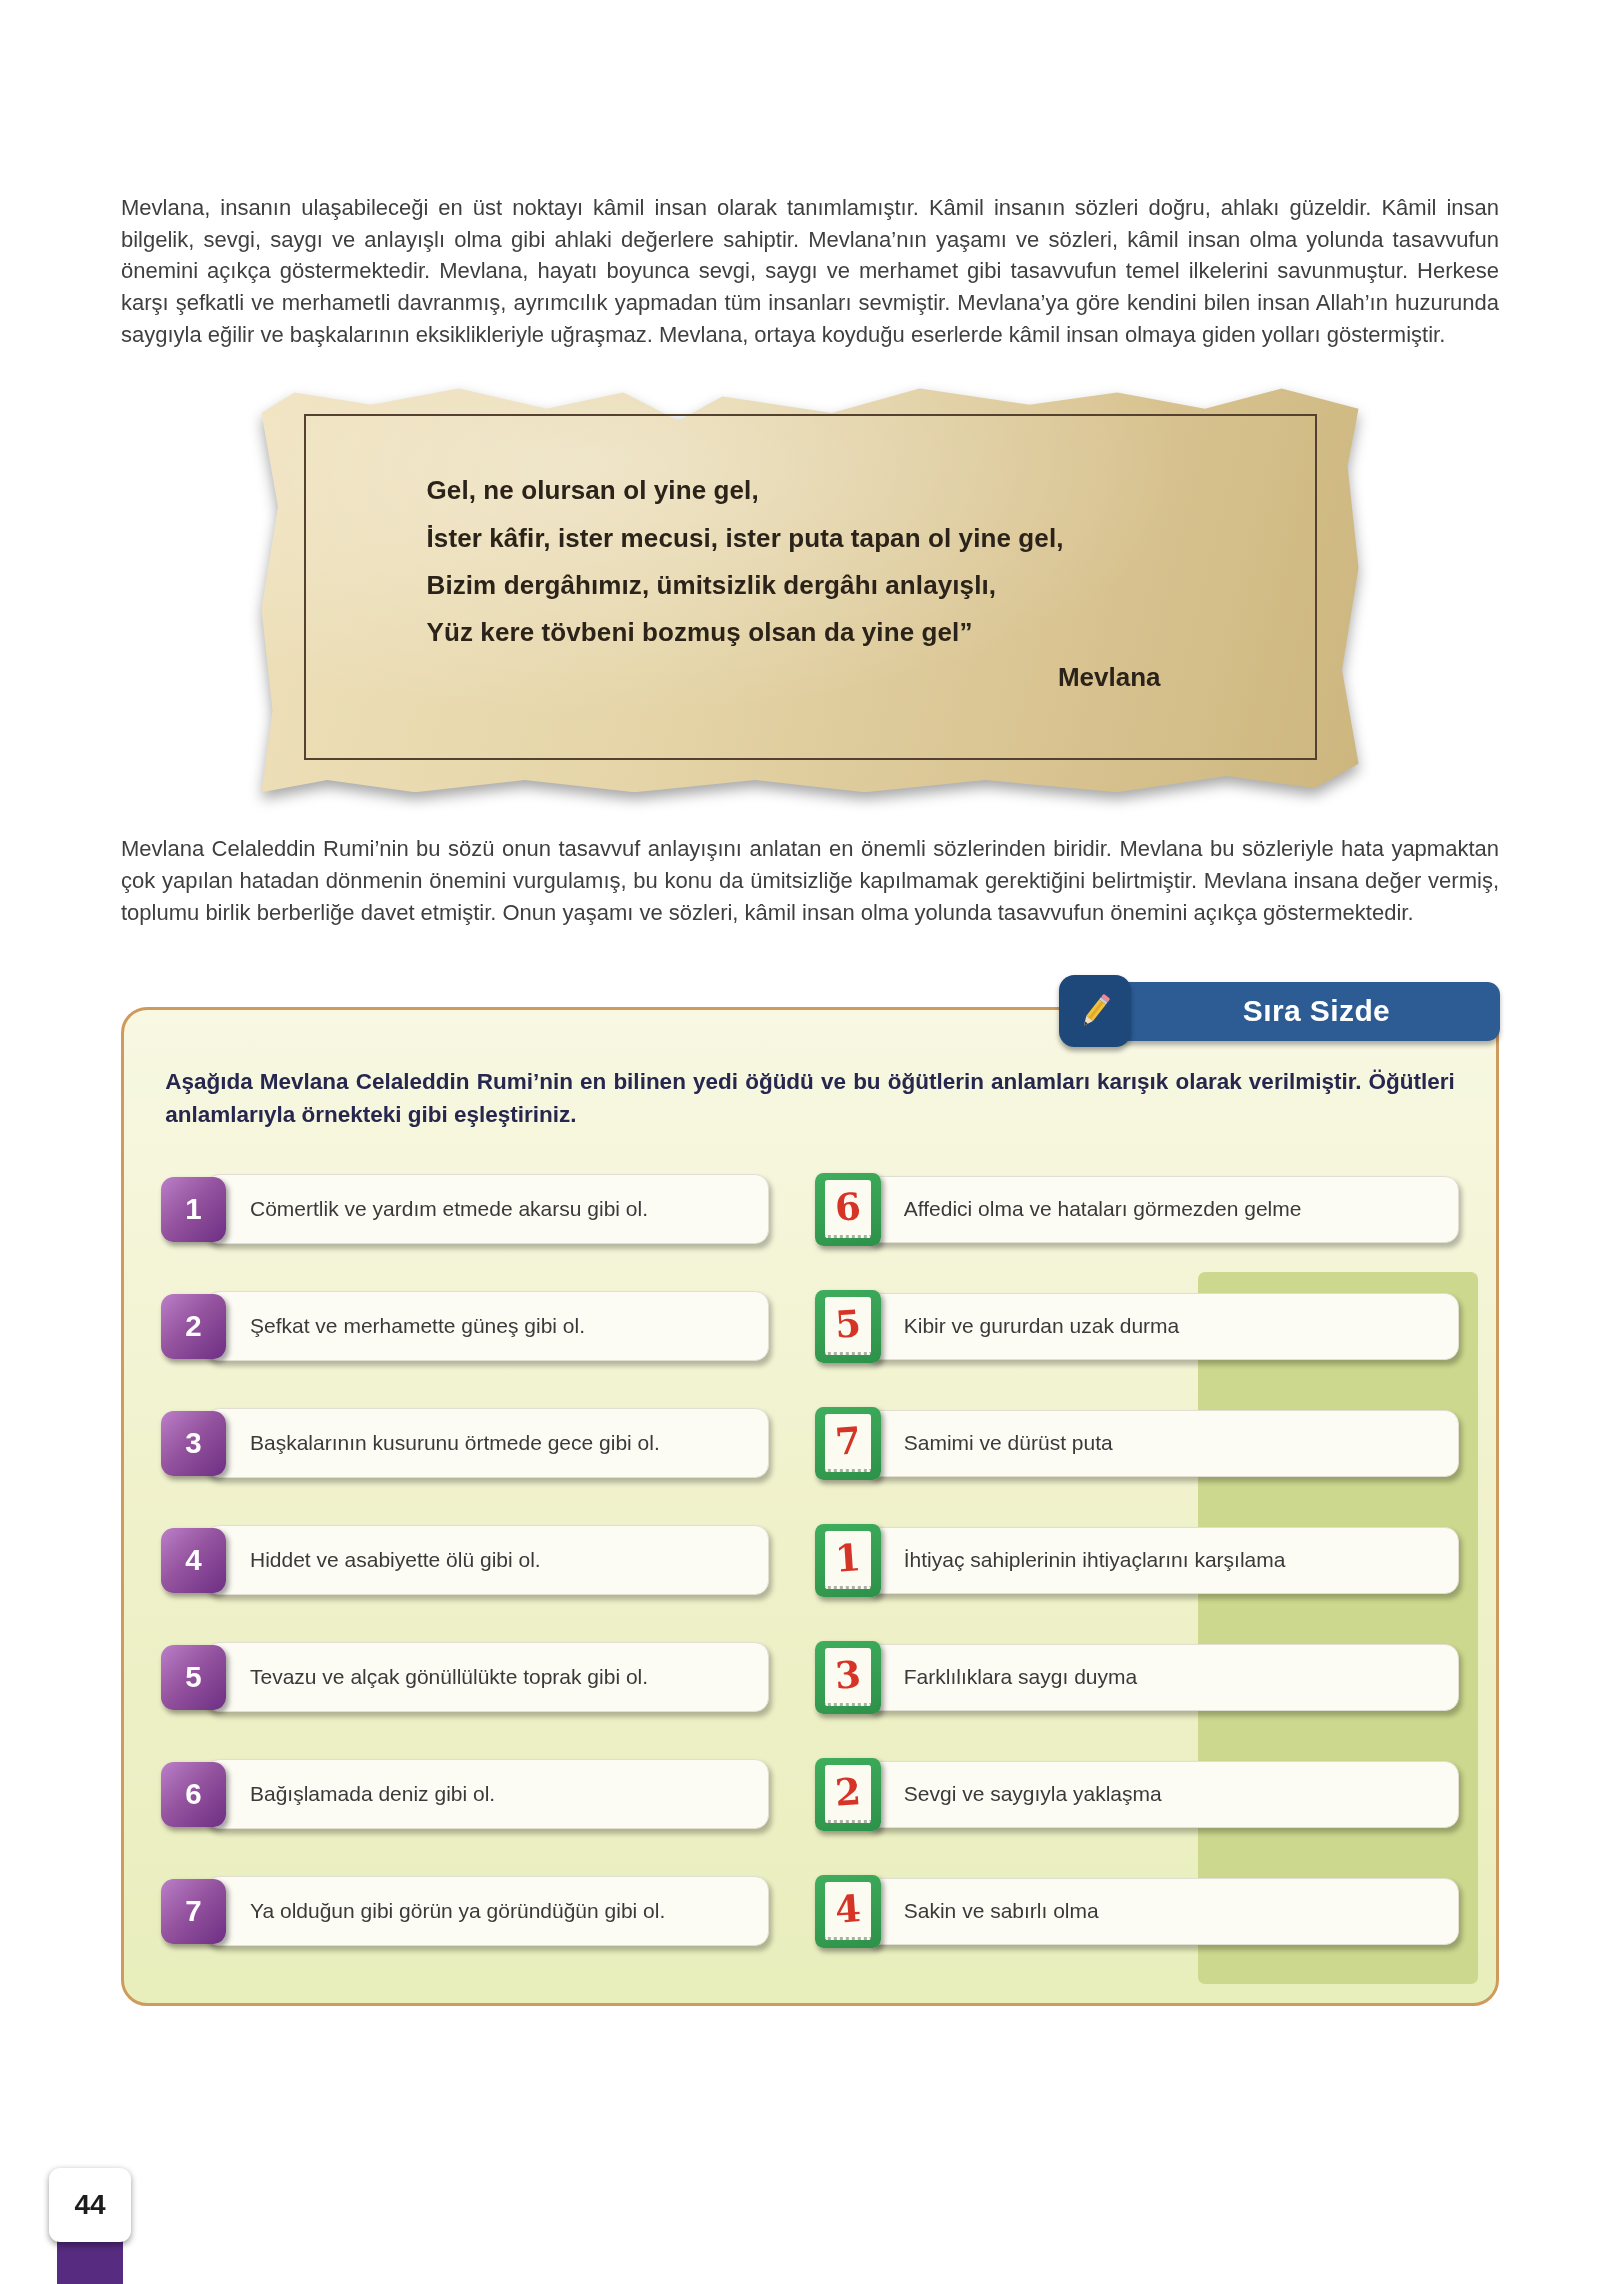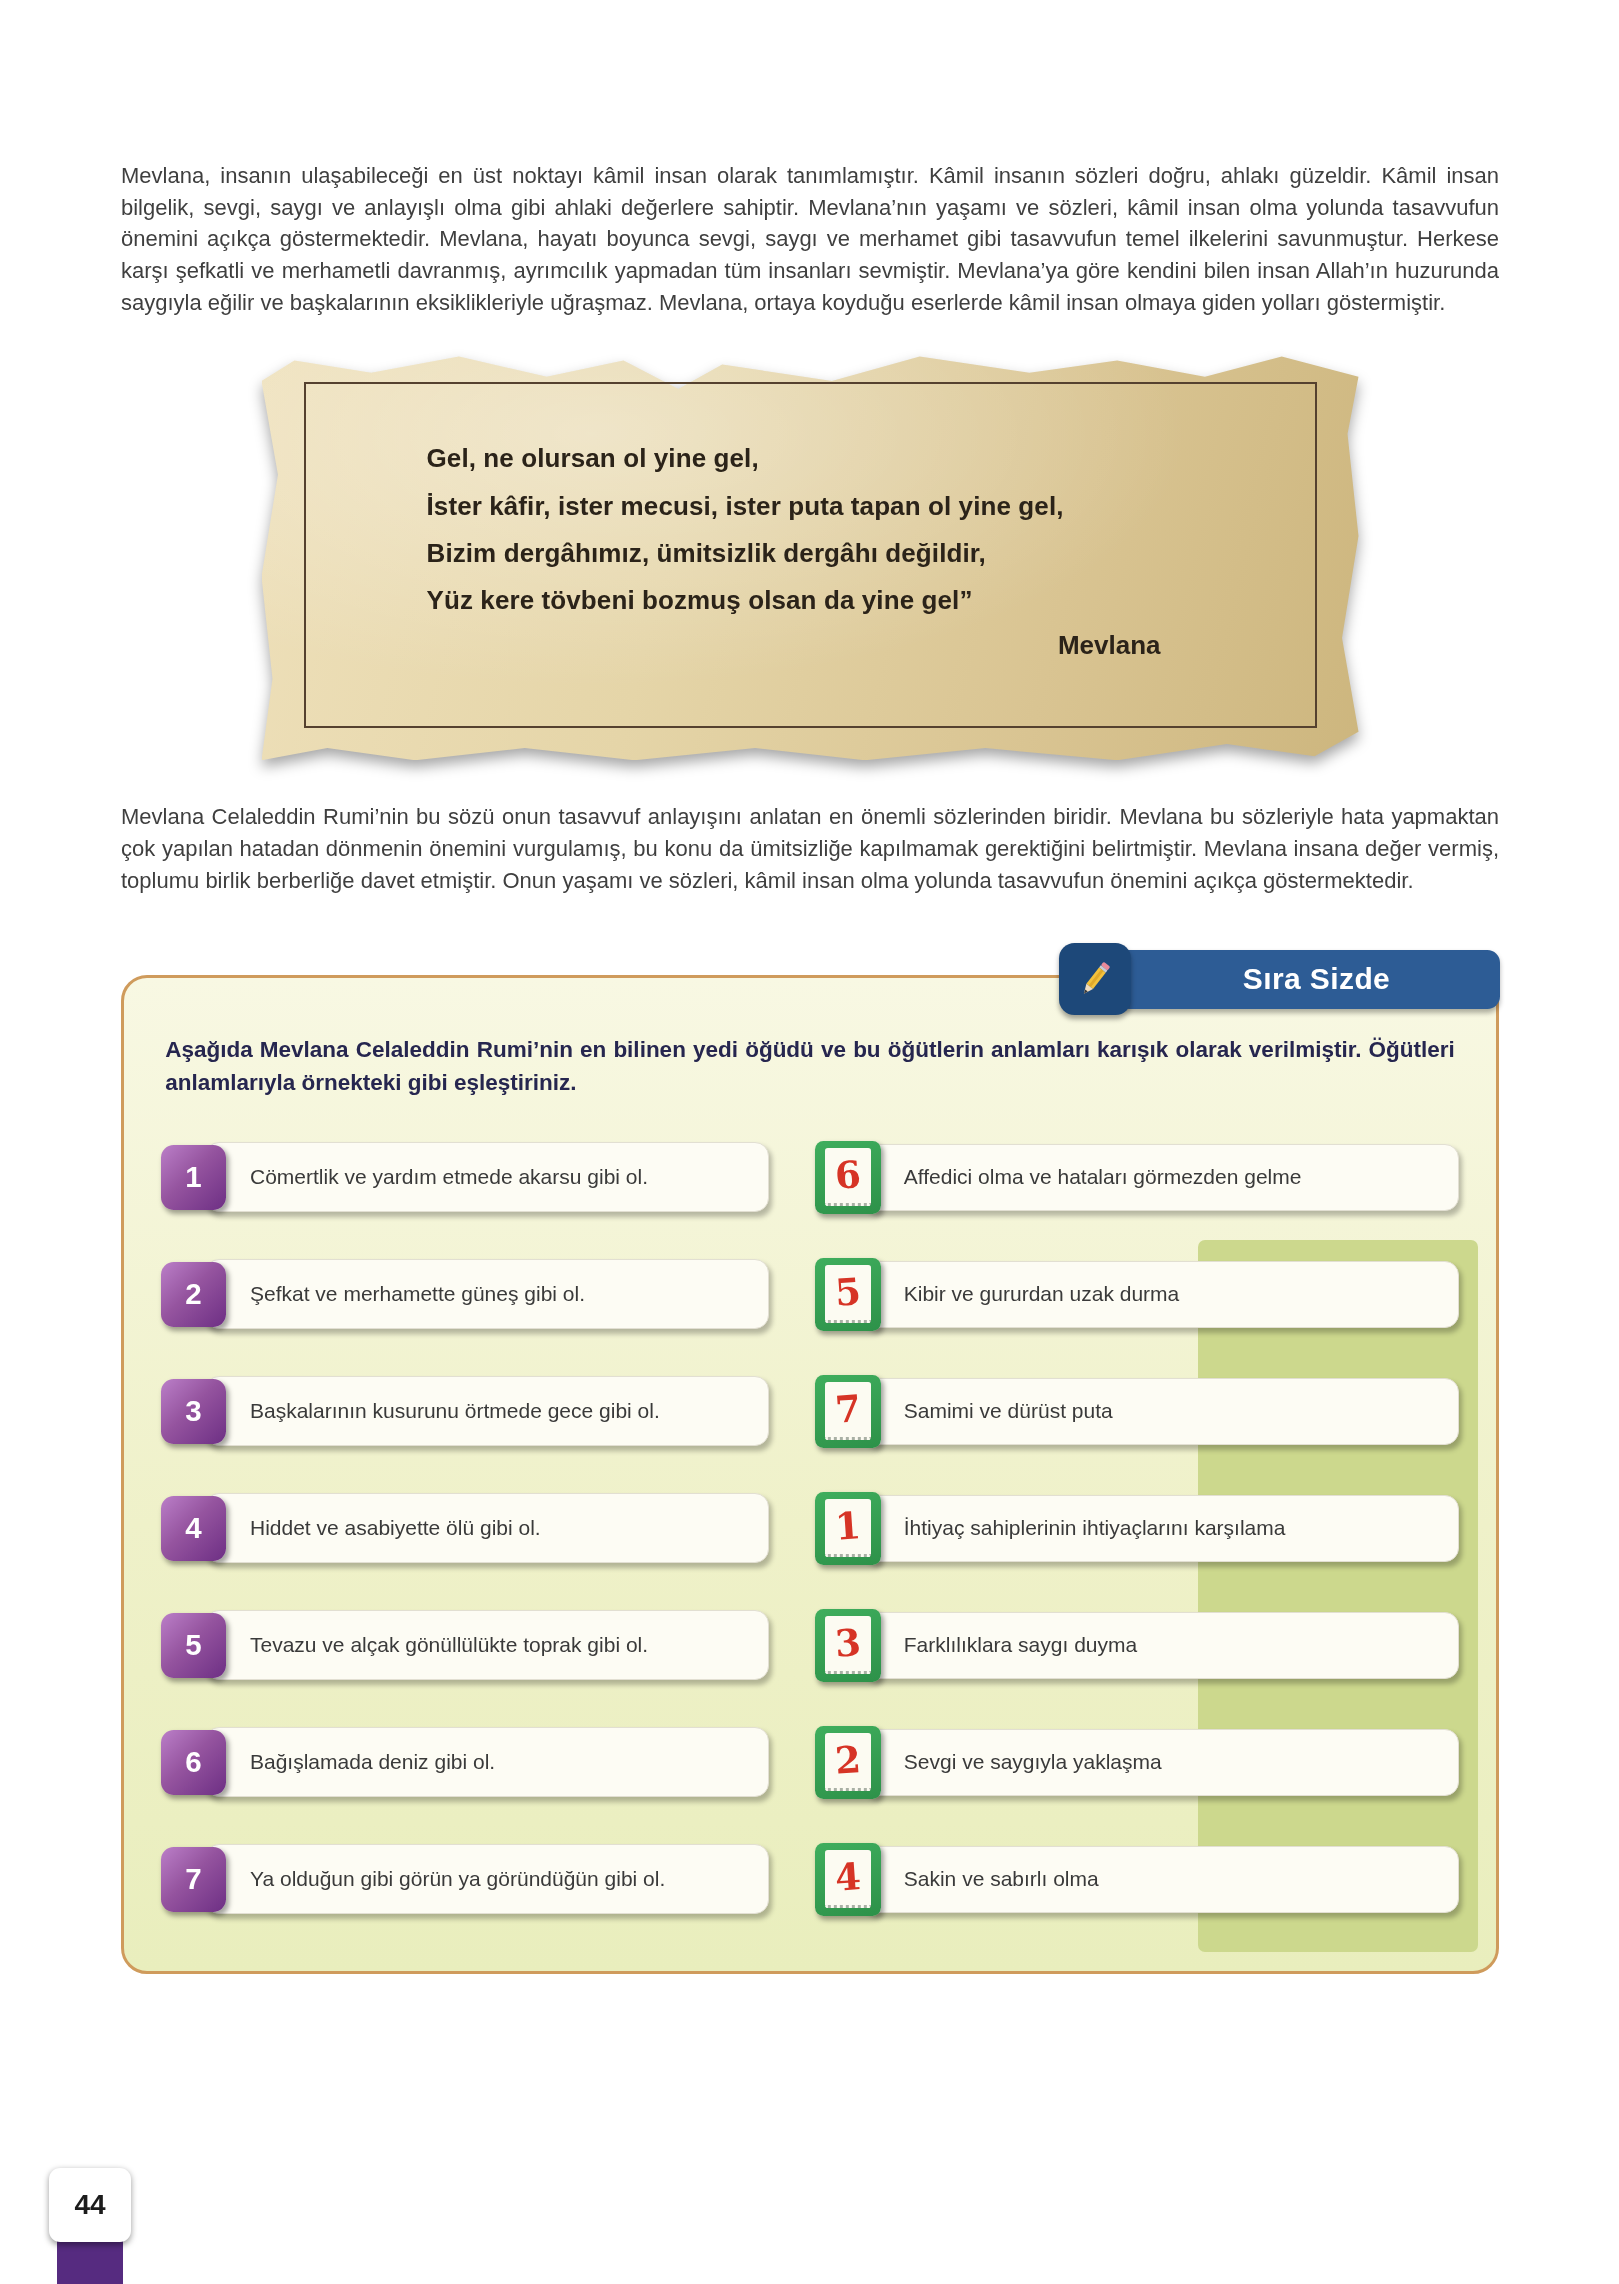--- a/index.html
+++ b/index.html
@@ -7,21 +7,21 @@
   body {
     width:1620px; height:2284px; position:relative; overflow:hidden;
     font-family:"Liberation Sans", sans-serif; color:#3d3d3d;
   }
   .content { padding:0 121px; position:relative; }
 
   
   .para {
     font-size:22px; line-height:1.44; text-align:justify; color:#3f3f3f;
   }
-  .para-1 { padding-top:160px; }
+  .para-1 { padding-top:160px;margin-top:32px; }
   .para-2 { margin-top:41px; }
 
   
   .parchment-wrap {
     width:1097px; margin:34px auto 0; height:408px; position:relative;
     filter:drop-shadow(0 7px 7px rgba(0,0,0,0.35));
   }
   .parchment {
     position:absolute; inset:0;
     background:
@@ -144,21 +144,21 @@
 <div class="content">
 
   <p class="para para-1">Mevlana, insanın ulaşabileceği en üst noktayı kâmil insan olarak tanımlamıştır. Kâmil insanın sözleri doğru, ahlakı güzeldir. Kâmil insan bilgelik, sevgi, saygı ve anlayışlı olma gibi ahlaki değerlere sahiptir. Mevlana’nın yaşamı ve sözleri, kâmil insan olma yolunda tasavvufun önemini açıkça göstermektedir. Mevlana, hayatı boyunca sevgi, saygı ve merhamet gibi tasavvufun temel ilkelerini savunmuştur. Herkese karşı şefkatli ve merhametli davranmış, ayrımcılık yapmadan tüm insanları sevmiştir. Mevlana’ya göre kendini bilen insan Allah’ın huzurunda saygıyla eğilir ve başkalarının eksiklikleriyle uğraşmaz. Mevlana, ortaya koyduğu eserlerde kâmil insan olmaya giden yolları göstermiştir.</p>
 
   <div class="parchment-wrap">
     <div class="parchment"></div>
     <div class="parchment-frame"></div>
     <div class="quote-block">
       <div class="quote-line">Gel, ne olursan ol yine gel,</div>
       <div class="quote-line">İster kâfir, ister mecusi, ister puta tapan ol yine gel,</div>
-      <div class="quote-line">Bizim dergâhımız, ümitsizlik dergâhı değildir,</div>
+      <div class="quote-line">Bizim dergâhımız, ümitsizlik dergâhı anlayışlı,</div>
       <div class="quote-line">Yüz kere tövbeni bozmuş olsan da yine gel”</div>
       <div class="quote-attribution">Mevlana</div>
     </div>
   </div>
 
   <p class="para para-2">Mevlana Celaleddin Rumi’nin bu sözü onun tasavvuf anlayışını anlatan en önemli sözlerinden biridir. Mevlana bu sözleriyle hata yapmaktan çok yapılan hatadan dönmenin önemini vurgulamış, bu konu da ümitsizliğe kapılmamak gerektiğini belirtmiştir. Mevlana insana değer vermiş, toplumu birlik berberliğe davet etmiştir. Onun yaşamı ve sözleri, kâmil insan olma yolunda tasavvufun önemini açıkça göstermektedir.</p>
 
   <div class="activity">
 
     <div class="activity-header">

